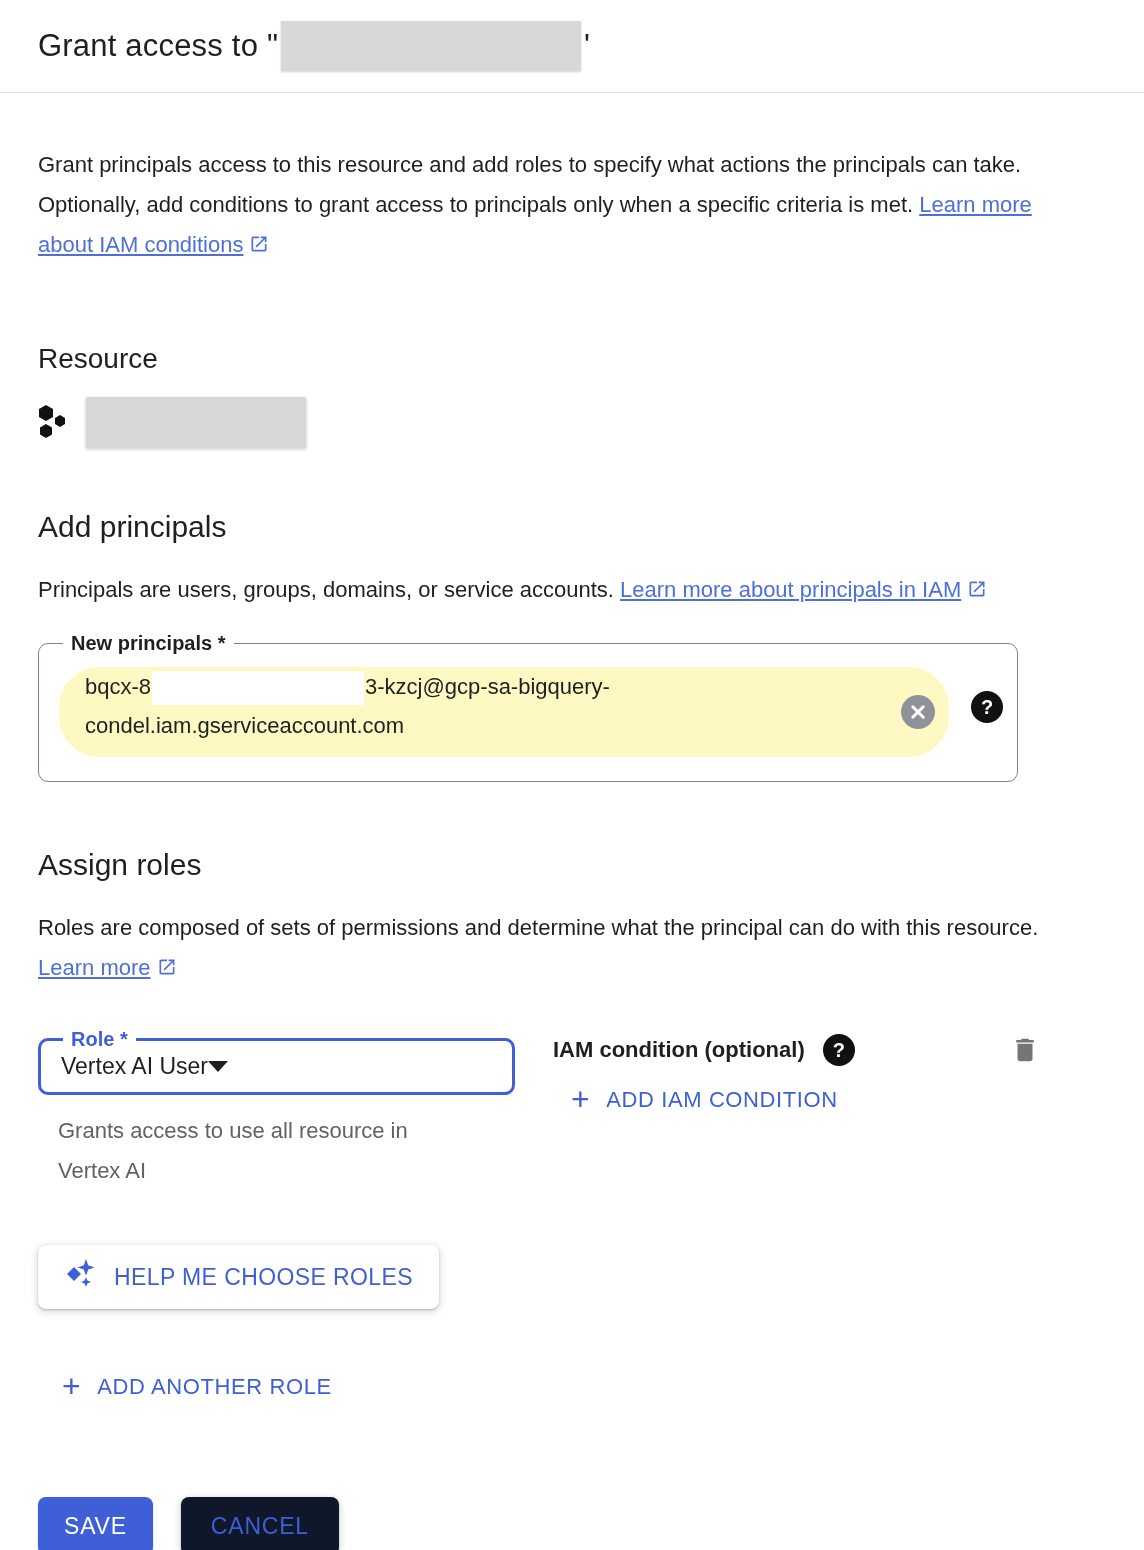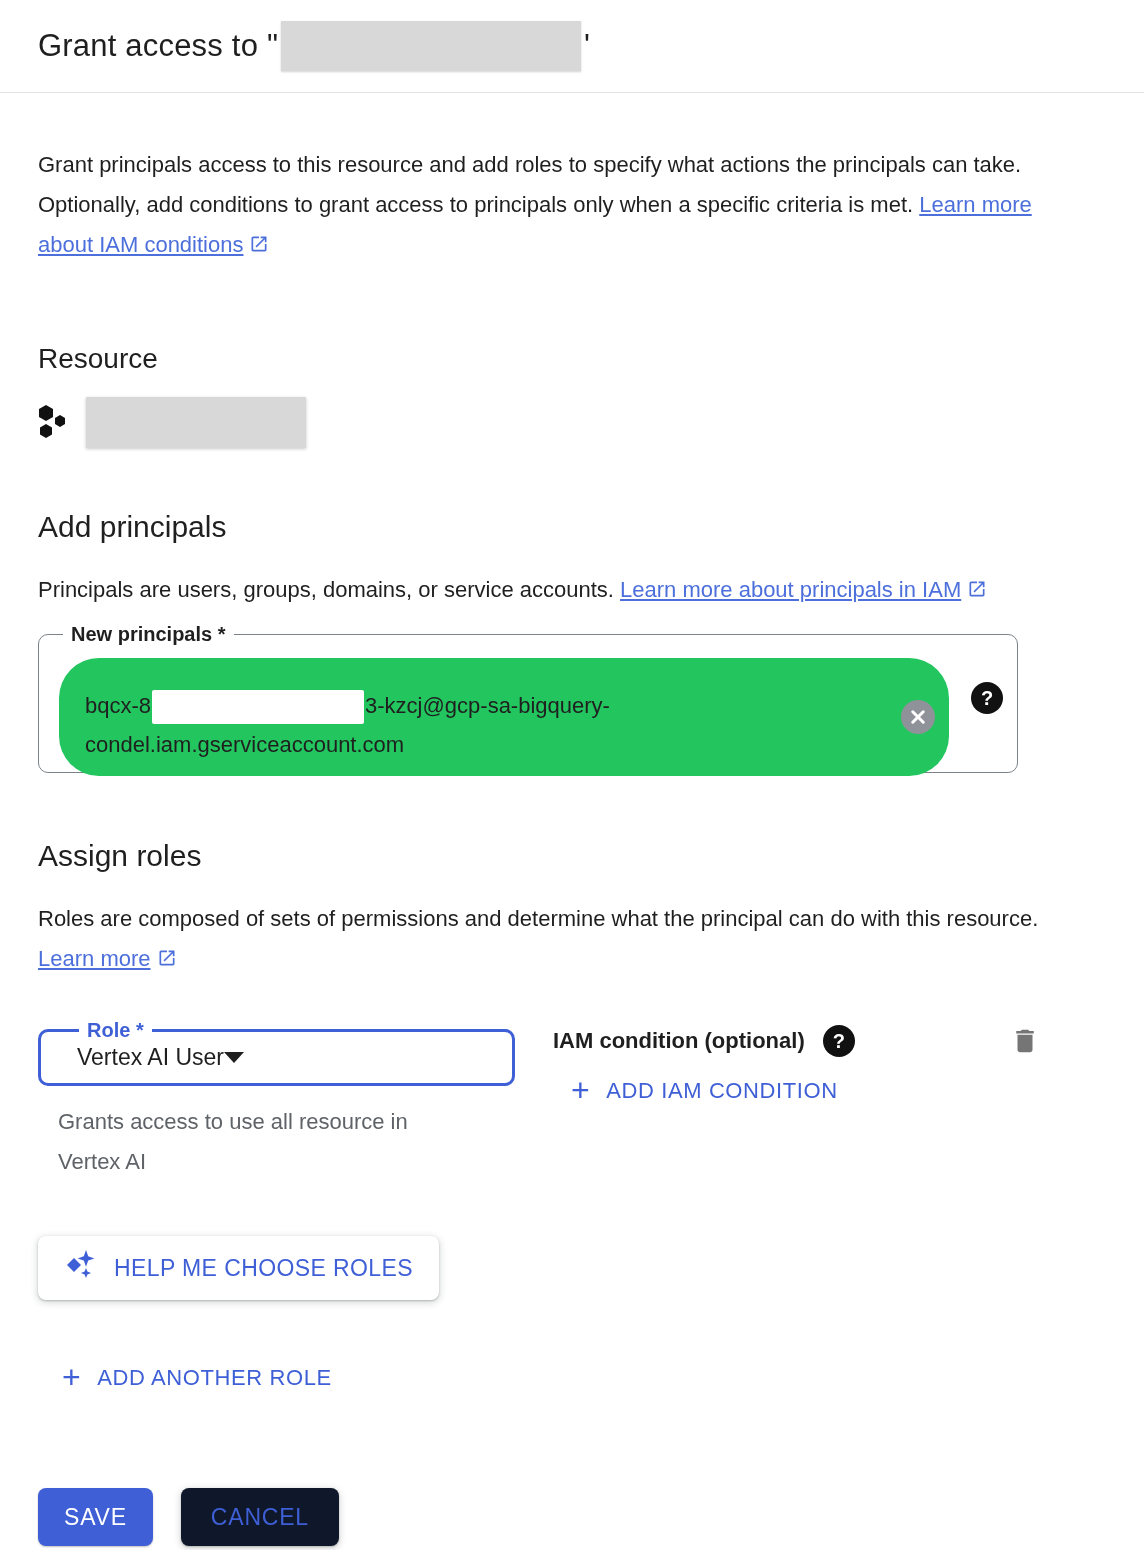--- a/index.html
+++ b/index.html
@@ -37,41 +37,41 @@
   .resource-row { margin-top: 22px; display: flex; align-items: center; gap: 14px; }
   .resource-redact { width: 220px; height: 51px; box-shadow: 0 1px 3px rgba(0,0,0,.22); }
 
   
   .section-heading { font-size: 30px; font-weight: 500; }
   .add-principals-heading { margin-top: 62px; }
   .section-desc { margin-top: 26px; }
 
   
   .principals-fieldset {
-    margin-top: 11px;
+    margin-top: 20px;
     width: 812px;
     height: 150px;
     border: 1px solid #7d838a;
     border-radius: 10px;
     padding: 4px 14px 0 20px;
     display: flex;
     align-items: flex-start;
   }
   .principals-fieldset legend {
     font-size: 20px;
     font-weight: 700;
     padding: 0 8px;
     margin-left: 4px;
   }
   .principal-chip {
     position: relative;
     width: 890px;
-    background: #22c55e;
+    background: #fef9c3;
     border-radius: 40px;
-    padding: 28px 62px 12px 26px;
+    padding: 0 62px 12px 26px;
     font-size: 22px;
     line-height: 39px;
     margin-top: 8px;
   }
   .chip-redact { display: inline-block; width: 212px; height: 34px; background: #ffffff; vertical-align: middle; border-radius: 2px; margin: 0 1px; box-shadow: none; }
   .chip-close {
     position: absolute;
     right: 14px; top: 50%;
     transform: translateY(-50%);
     width: 34px; height: 34px;
@@ -93,21 +93,21 @@
   .principals-fieldset .help-badge { margin-left: 22px; margin-top: 32px; }
 
   
   .assign-roles-heading { margin-top: 66px; }
   .role-row { margin-top: 38px; display: flex; align-items: flex-start; }
   .role-col { width: 477px; flex: none; }
   .role-fieldset {
     width: 477px;
     border: 3px solid #3e5fd6;
     border-radius: 10px;
-    padding: 0 22px 12px 36px;
+    padding: 0 22px 12px 20px;
     cursor: pointer;
   }
   .role-fieldset legend { color: #3e5fd6; font-size: 20px; font-weight: 700; padding: 0 8px; margin-left: 2px; }
   .role-value-row { display: flex; align-items: center; justify-content: flex-start; margin-top: 2px; }
   .role-value { font-size: 23px; }
   .caret { width: 0; height: 0; border-left: 10px solid transparent; border-right: 10px solid transparent; border-top: 11px solid #1f1f1f; }
   .role-helper { margin: 16px 0 0 20px; width: 390px; color: #5f6368; font-size: 22px; line-height: 40px; }
 
   .cond-col { margin-left: 38px; padding-top: 6px; }
   .cond-label-row { display: flex; align-items: center; gap: 18px; }

